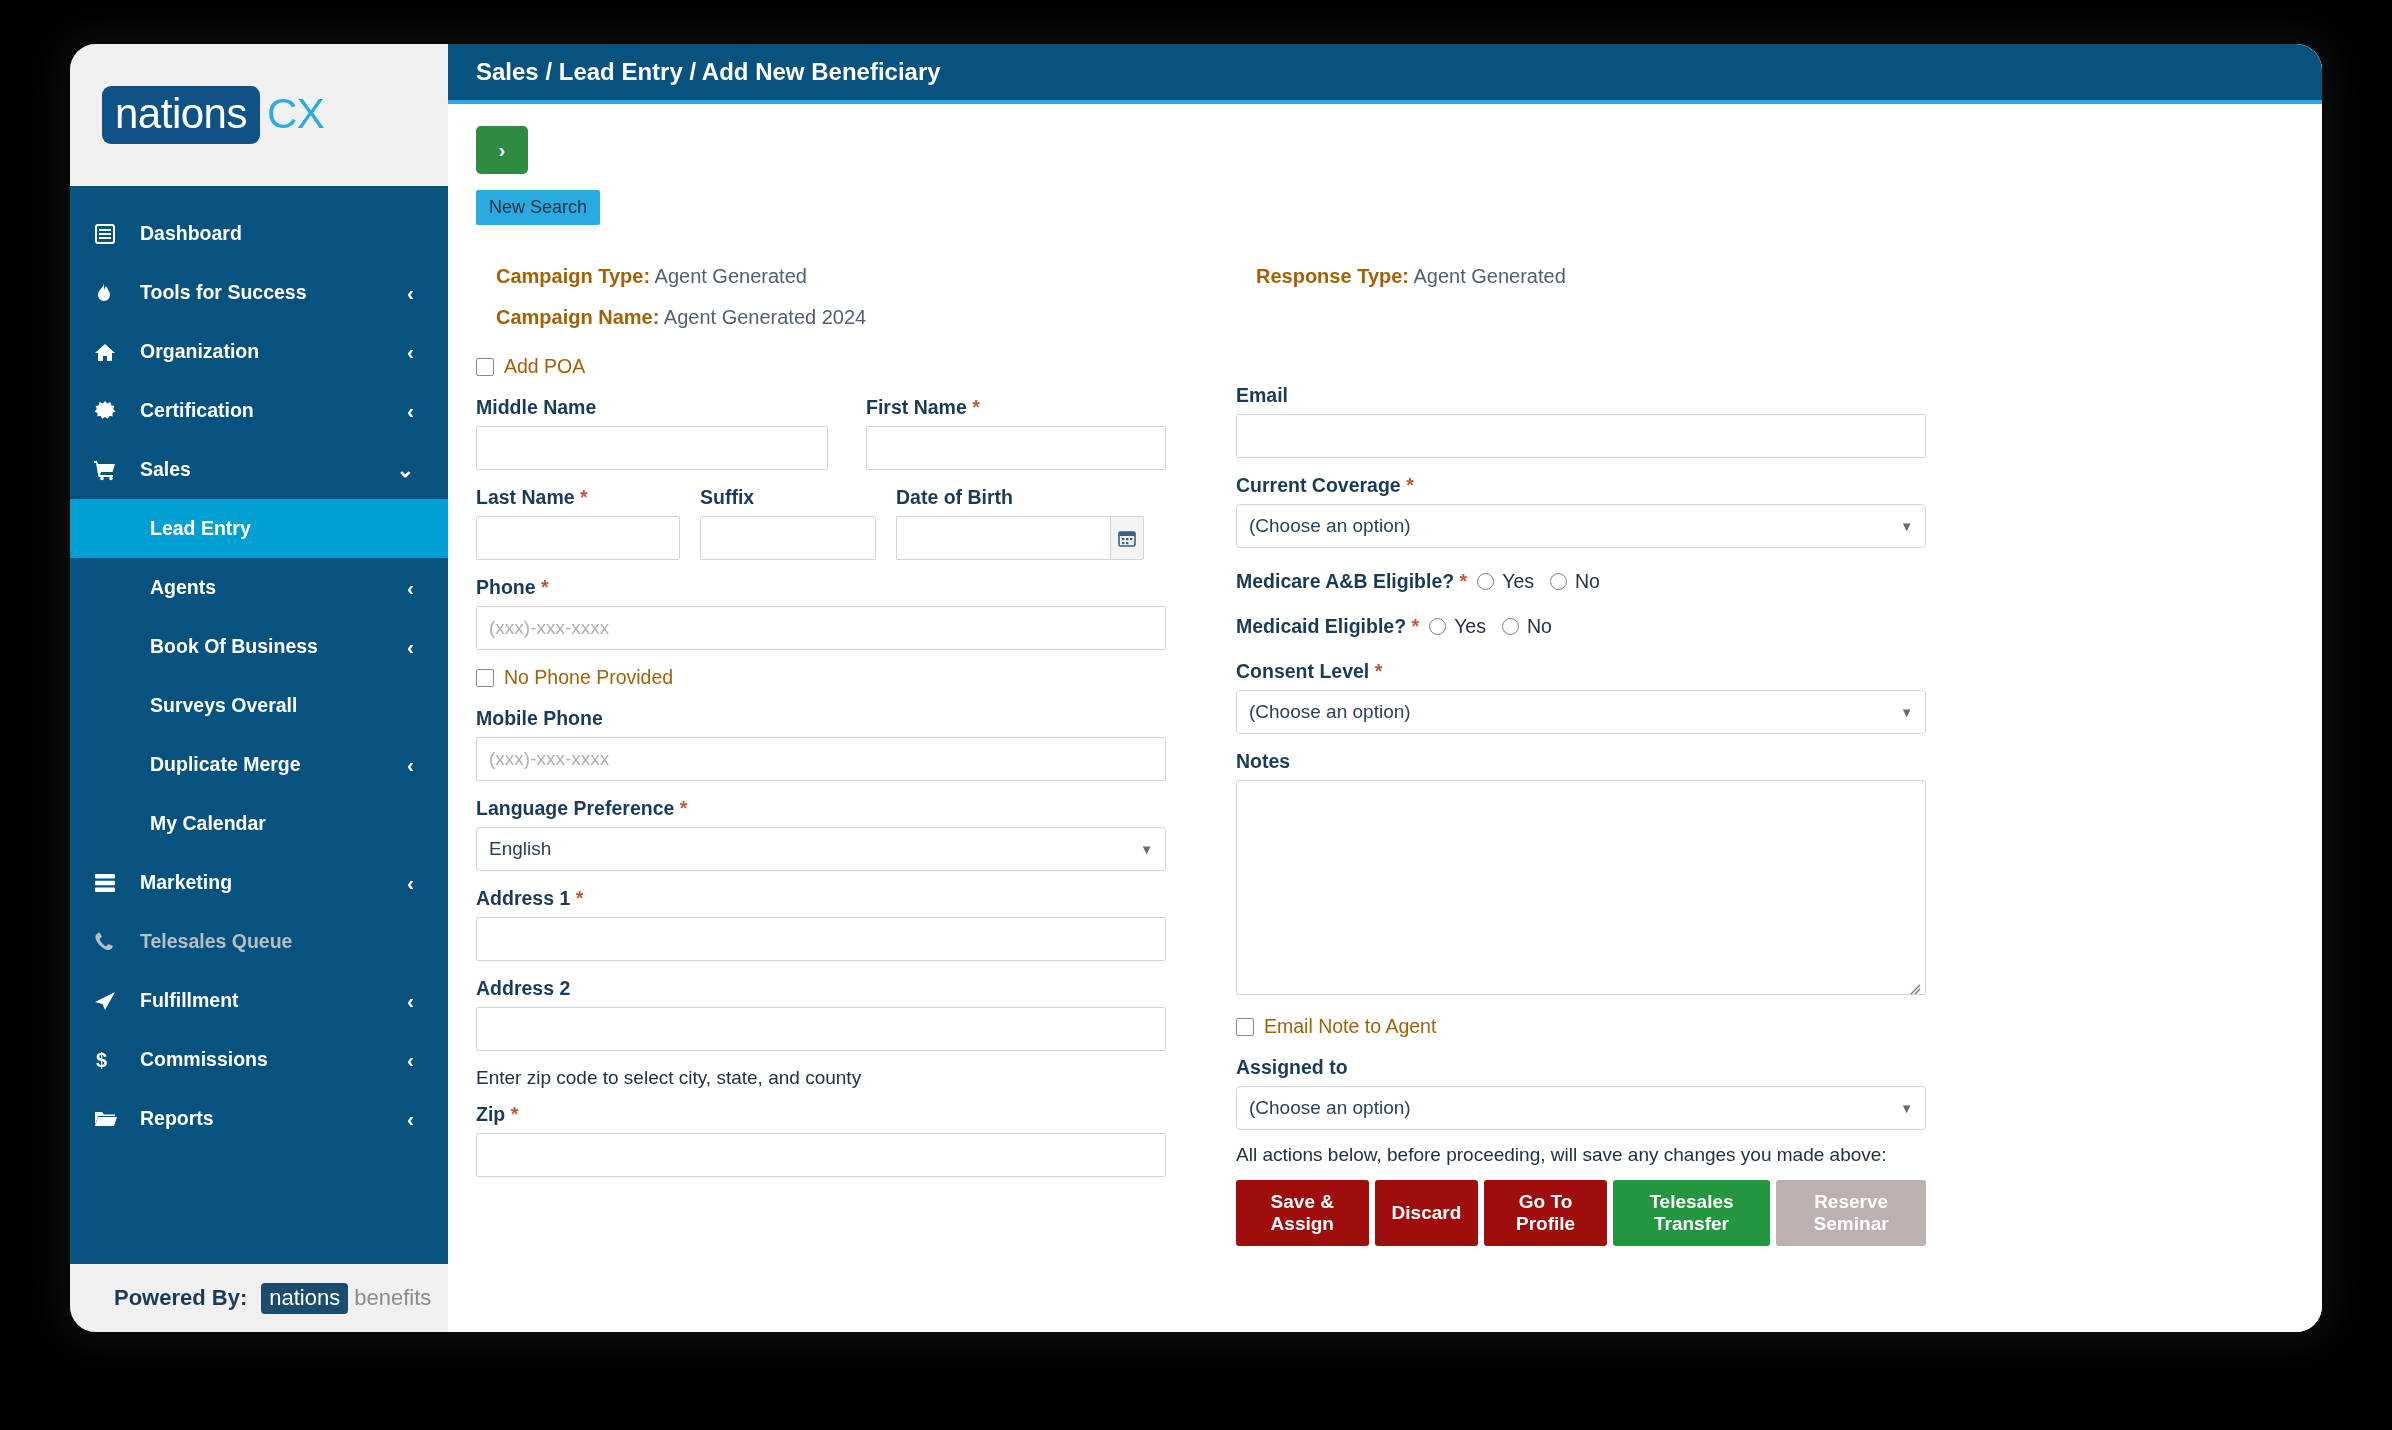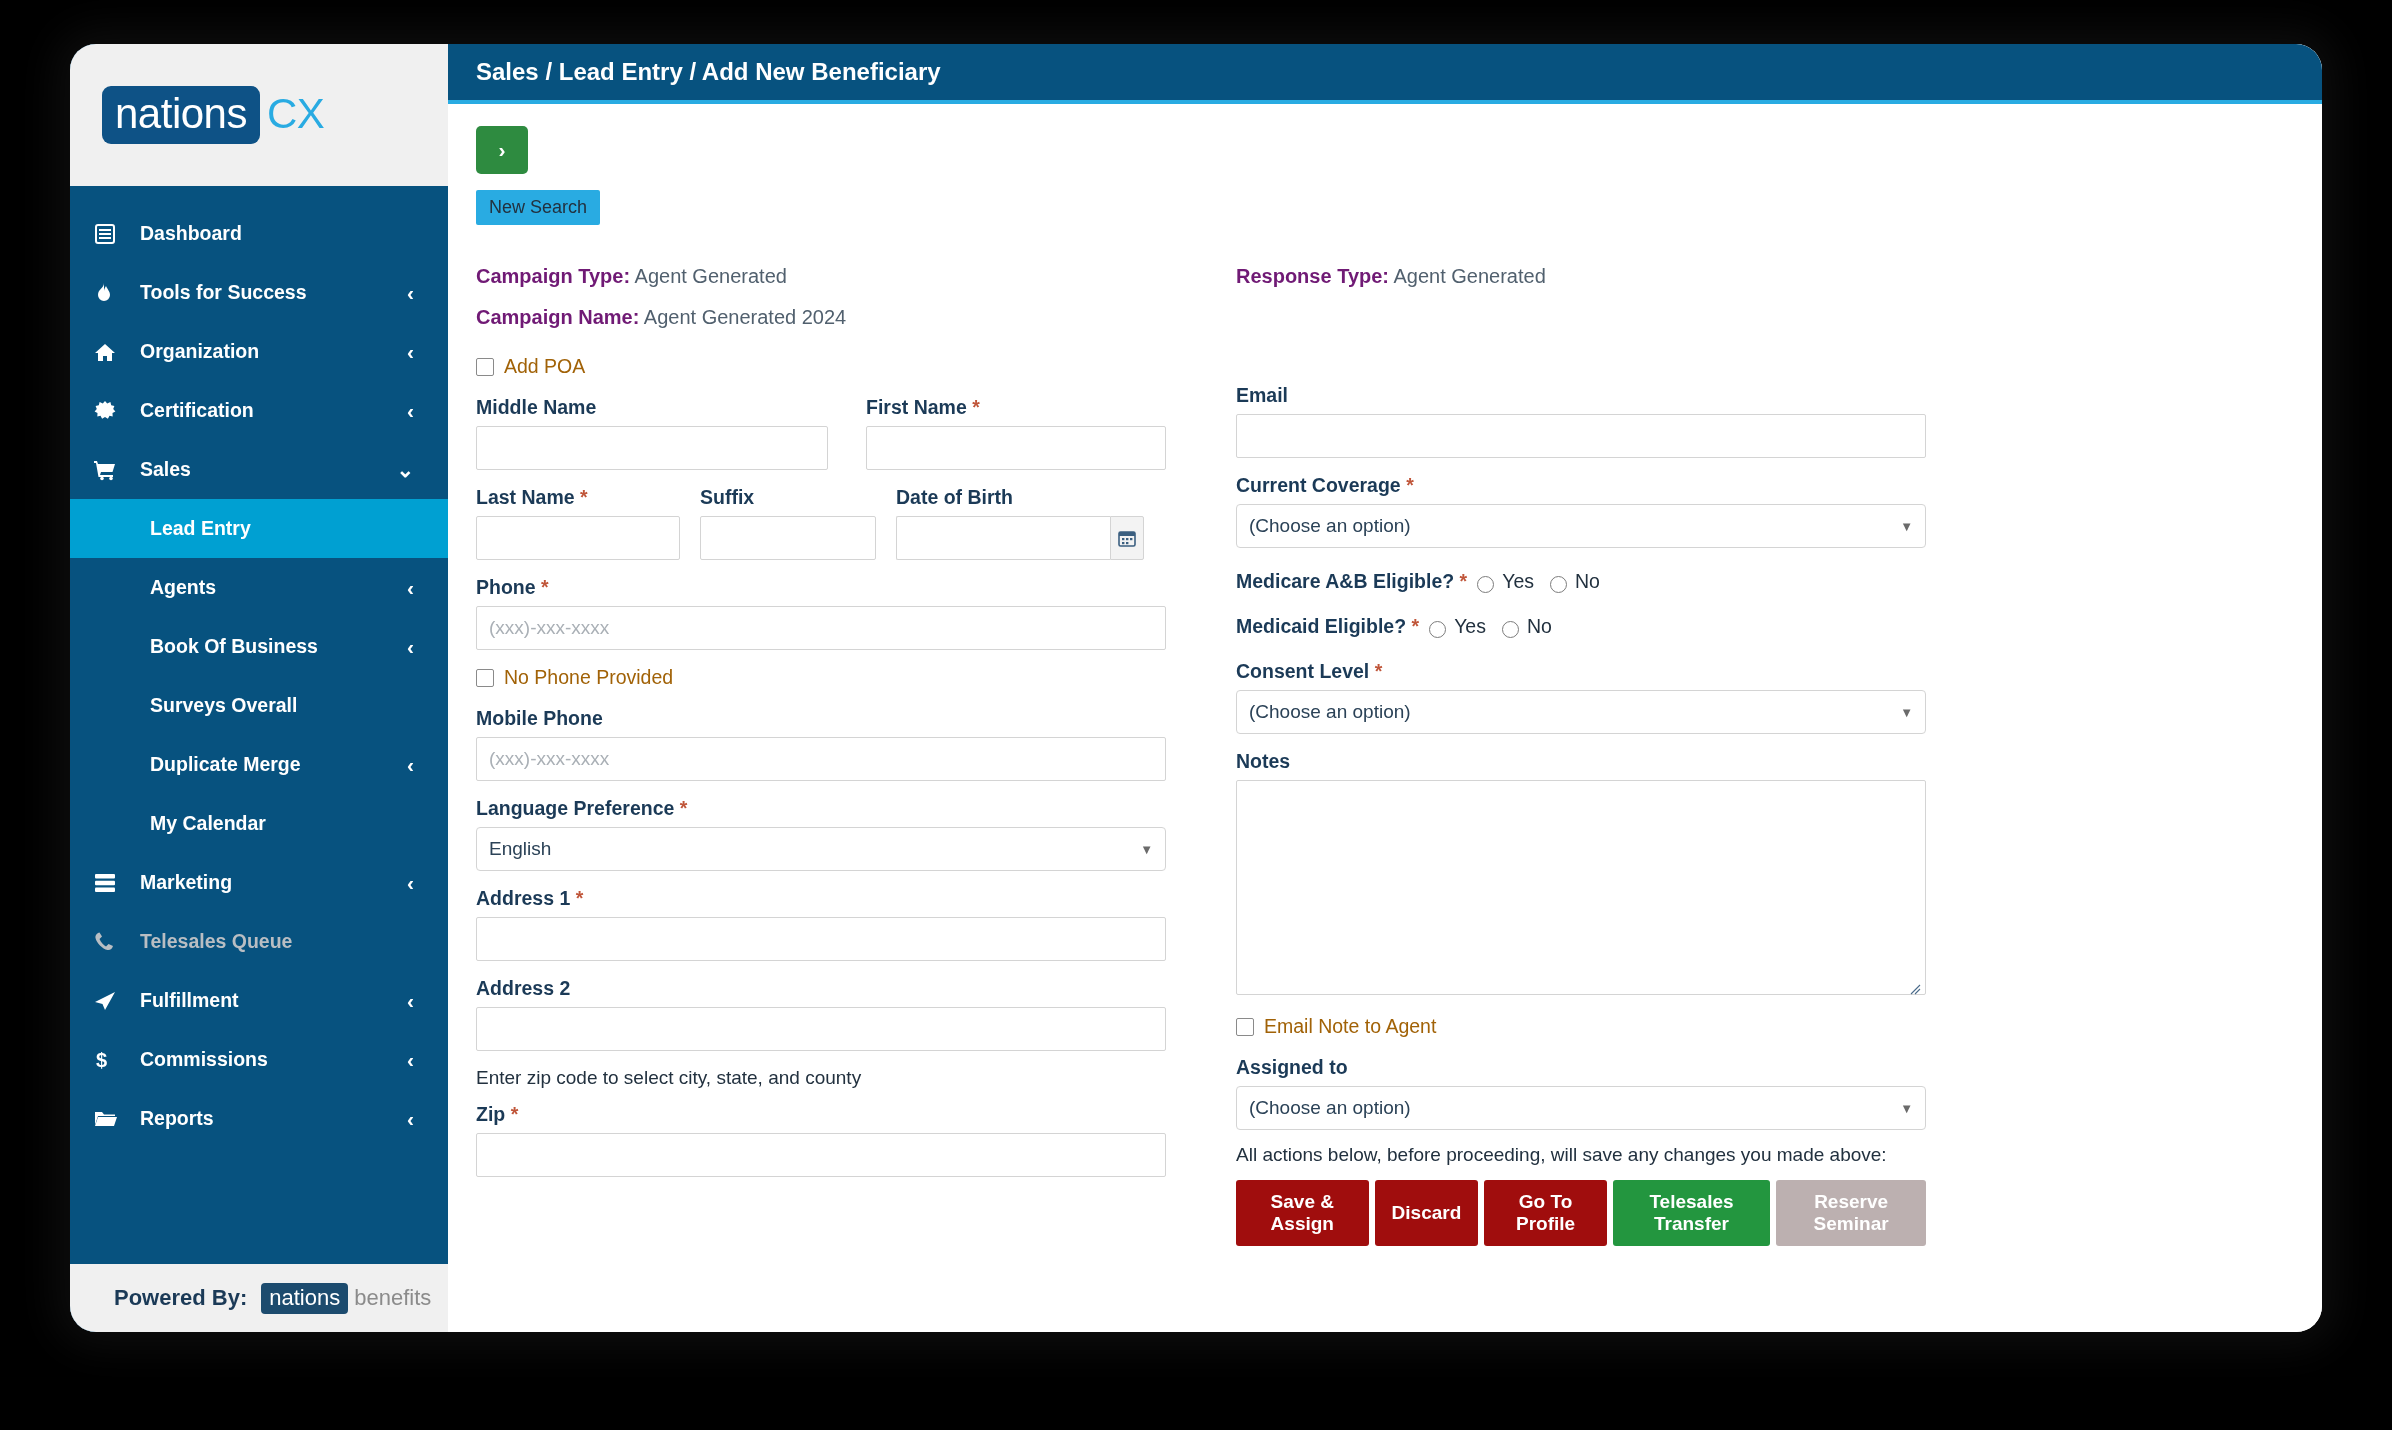--- a/index.html
+++ b/index.html
@@ -174,21 +174,21 @@
     padding: 7px 13px;
     cursor: pointer;
     border-radius: 2px;
     display: inline-block;
   }
   .meta-line {
     margin-top: 18px;
     font-size: 20px;
     color: #2b4257;
   }
-  .meta-line b { color: #701a75; }
+  .meta-line b { color: #a16207; margin-left: 20px; }
   .meta-val { color: #51606e; }
 
   .cols {
     display: flex;
     margin-top: 22px;
     gap: 40px;
   }
   .col-left  { width: 690px; flex: 0 0 690px; }
   .col-right { width: 690px; flex: 0 0 690px; margin-left: 30px; }
 
@@ -254,21 +254,21 @@
   .dob-btn {
     width: 40px; height: 44px;
     border: 1px solid #d4d4d4;
     background: #f3f3f3;
     display: flex; align-items: center; justify-content: center;
     cursor: pointer;
     border-radius: 0 2px 2px 0;
   }
 
   .radio-line {
-    display: flex; align-items: flex-end;
+    display: flex; align-items: center;
     gap: 0;
     margin-bottom: 22px;
     font-size: 19.5px;
     font-weight: bold;
     color: #1b3a57;
   }
   .rd {
     width: 17px; height: 17px;
     border: 1.6px solid #7c7c7c;
     border-radius: 50%;

